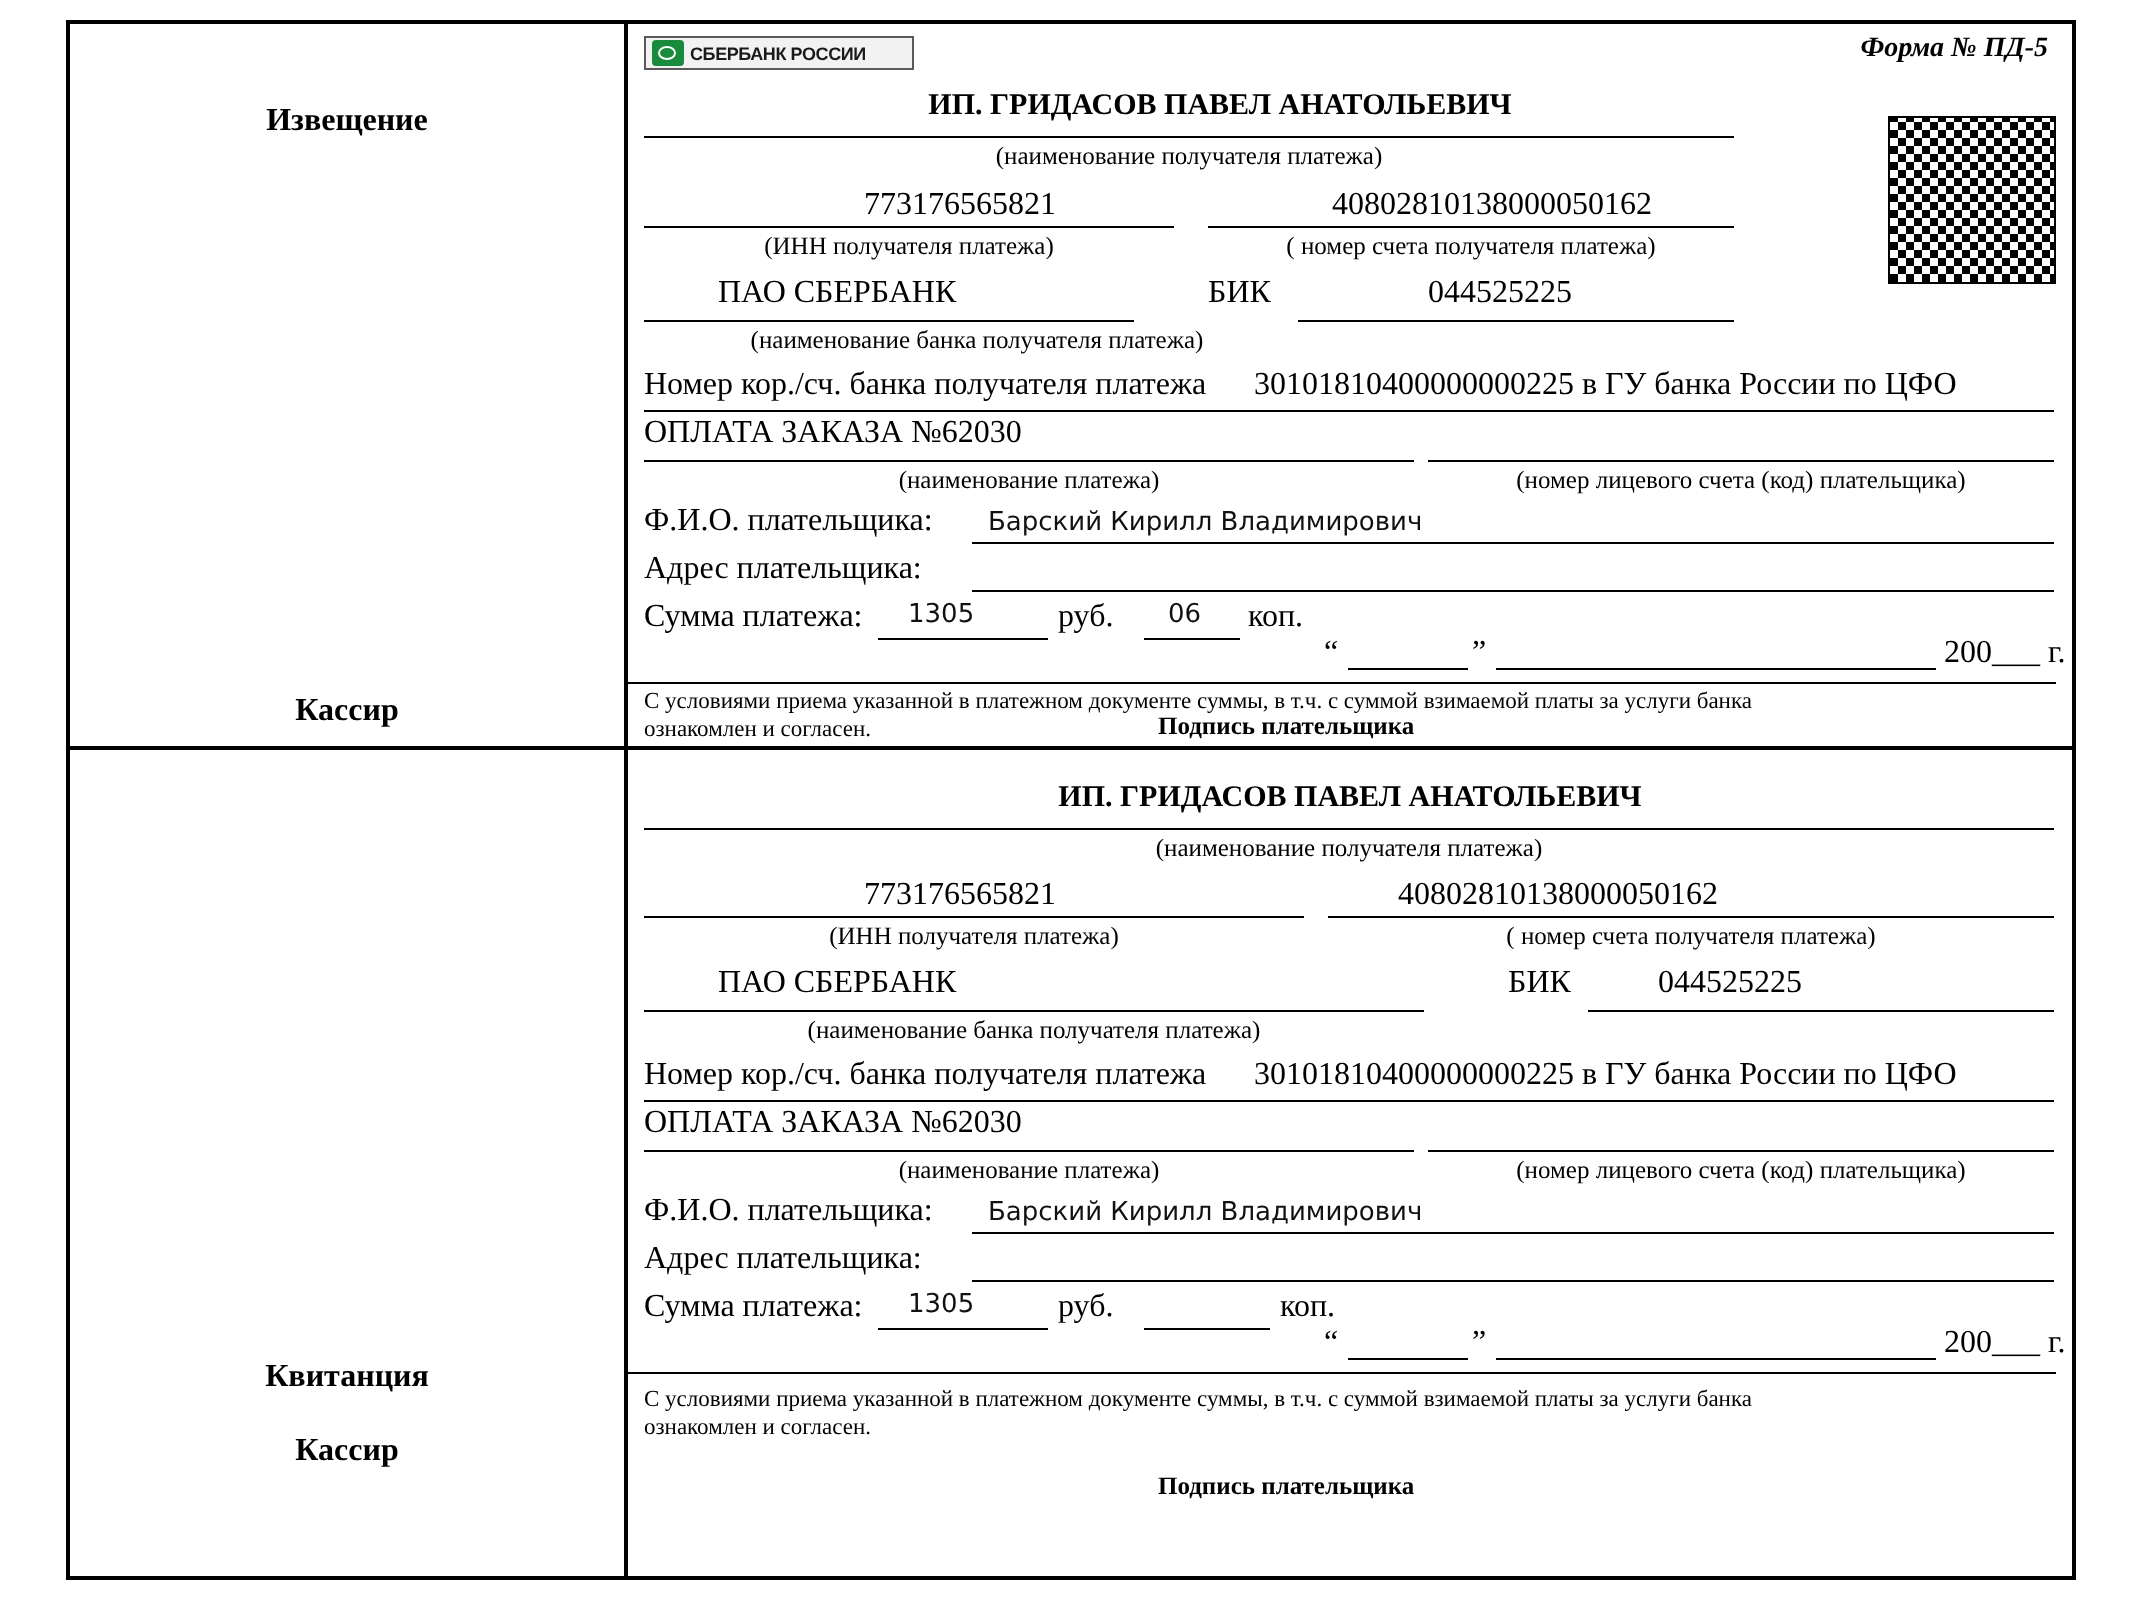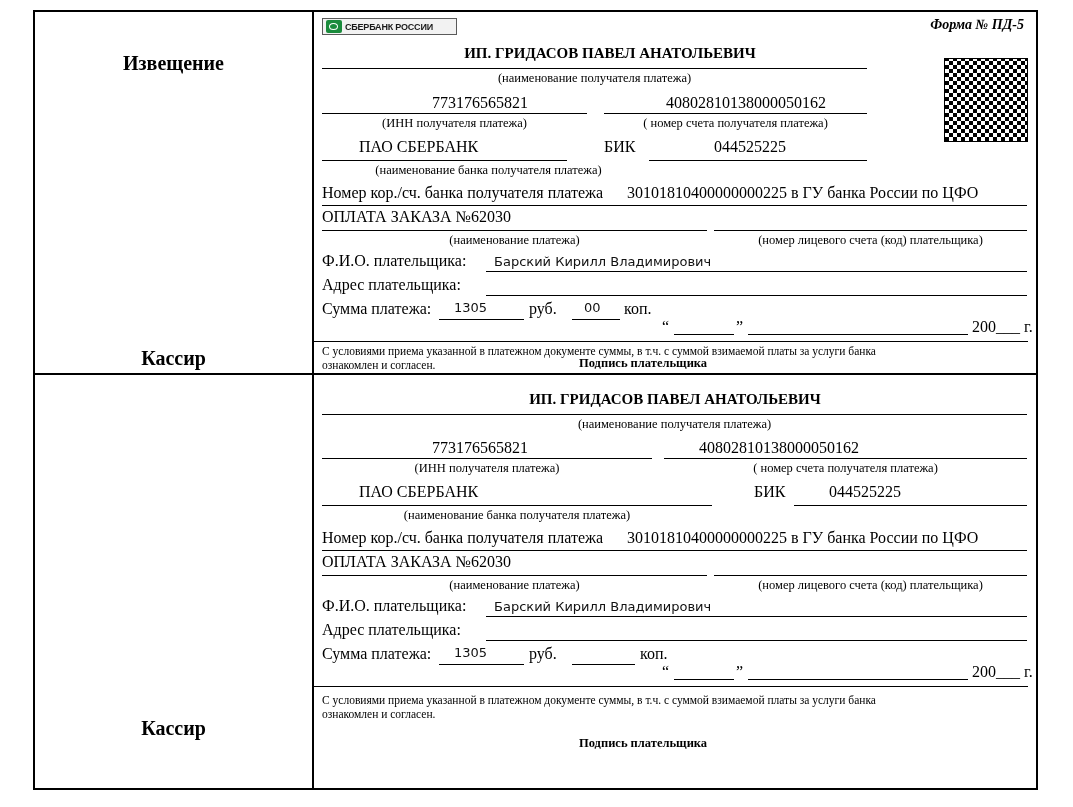--- a/index.html
+++ b/index.html
@@ -42,21 +42,21 @@
     border-right: 2px solid #000;
     box-sizing: border-box;
     position: relative;
     flex: none;
   }
   .left-label {
     position: absolute;
     width: 100%;
     text-align: center;
     font-weight: bold;
-    font-size: 20px;
+    font-size: 16px;
   }
   .right-col {
     flex: 1;
     position: relative;
     box-sizing: border-box;
     padding: 0;
   }
 
   
   .sber-logo {
@@ -216,21 +216,21 @@
       <div class="rule" style="left:172px; top:259px; width:541px;"></div>
 
       <div class="fld" style="left:8px; top:264px;">Адрес плательщика:</div>
       <div class="hand" style="left:180px; top:266px;"></div>
       <div class="rule" style="left:172px; top:283px; width:541px;"></div>
 
       <div class="fld" style="left:8px; top:288px;">Сумма платежа:</div>
       <div class="hand" style="left:140px; top:288px;">1305</div>
       <div class="rule" style="left:125px; top:307px; width:85px;"></div>
       <div class="fld" style="left:215px; top:288px;">руб.</div>
-      <div class="hand" style="left:270px; top:288px;">00</div>
+      <div class="hand" style="left:270px; top:288px;">06</div>
       <div class="rule" style="left:258px; top:307px; width:48px;"></div>
       <div class="fld" style="left:310px; top:288px;">коп.</div>
 
       <div class="fld" style="left:348px; top:306px;">“</div>
       <div class="rule" style="left:360px; top:322px; width:60px;"></div>
       <div class="fld" style="left:422px; top:306px;">”</div>
       <div class="rule" style="left:434px; top:322px; width:220px;"></div>
       <div class="fld" style="left:658px; top:306px;">200___ г.</div>
 
       <div class="rule" style="left:0px; top:329px; width:714px; border-bottom:1px solid #000;"></div>
@@ -238,20 +238,21 @@
       <div class="note" style="left:8px; top:332px; width:700px;">С условиями приема указанной в платежном документе суммы, в т.ч. с суммой взимаемой платы за услуги банка</div>
       <div class="note" style="left:8px; top:346px; width:700px;">ознакомлен и согласен.</div>
       <div class="sign" style="left:265px; top:344px;">Подпись плательщика</div>
 
     </div>
   </div>
 
   <div class="half bottom">
 
     <div class="left-col">
+      <div class="left-label" style="top:305px;">Квитанция</div>
       <div class="left-label" style="top:342px;">Кассир</div>
     </div>
 
     <div class="right-col">
 
       <div class="recipient" style="top:16px; left:0; right:0;">ИП. ГРИДАСОВ ПАВЕЛ АНАТОЛЬЕВИЧ</div>
       <div class="rule" style="left:8px; top:39px; width:705px;"></div>
       <div class="cap" style="left:8px; top:42px; width:705px;">(наименование получателя платежа)</div>
 
       <div class="fld" style="left:118px; top:64px;">773176565821</div>

